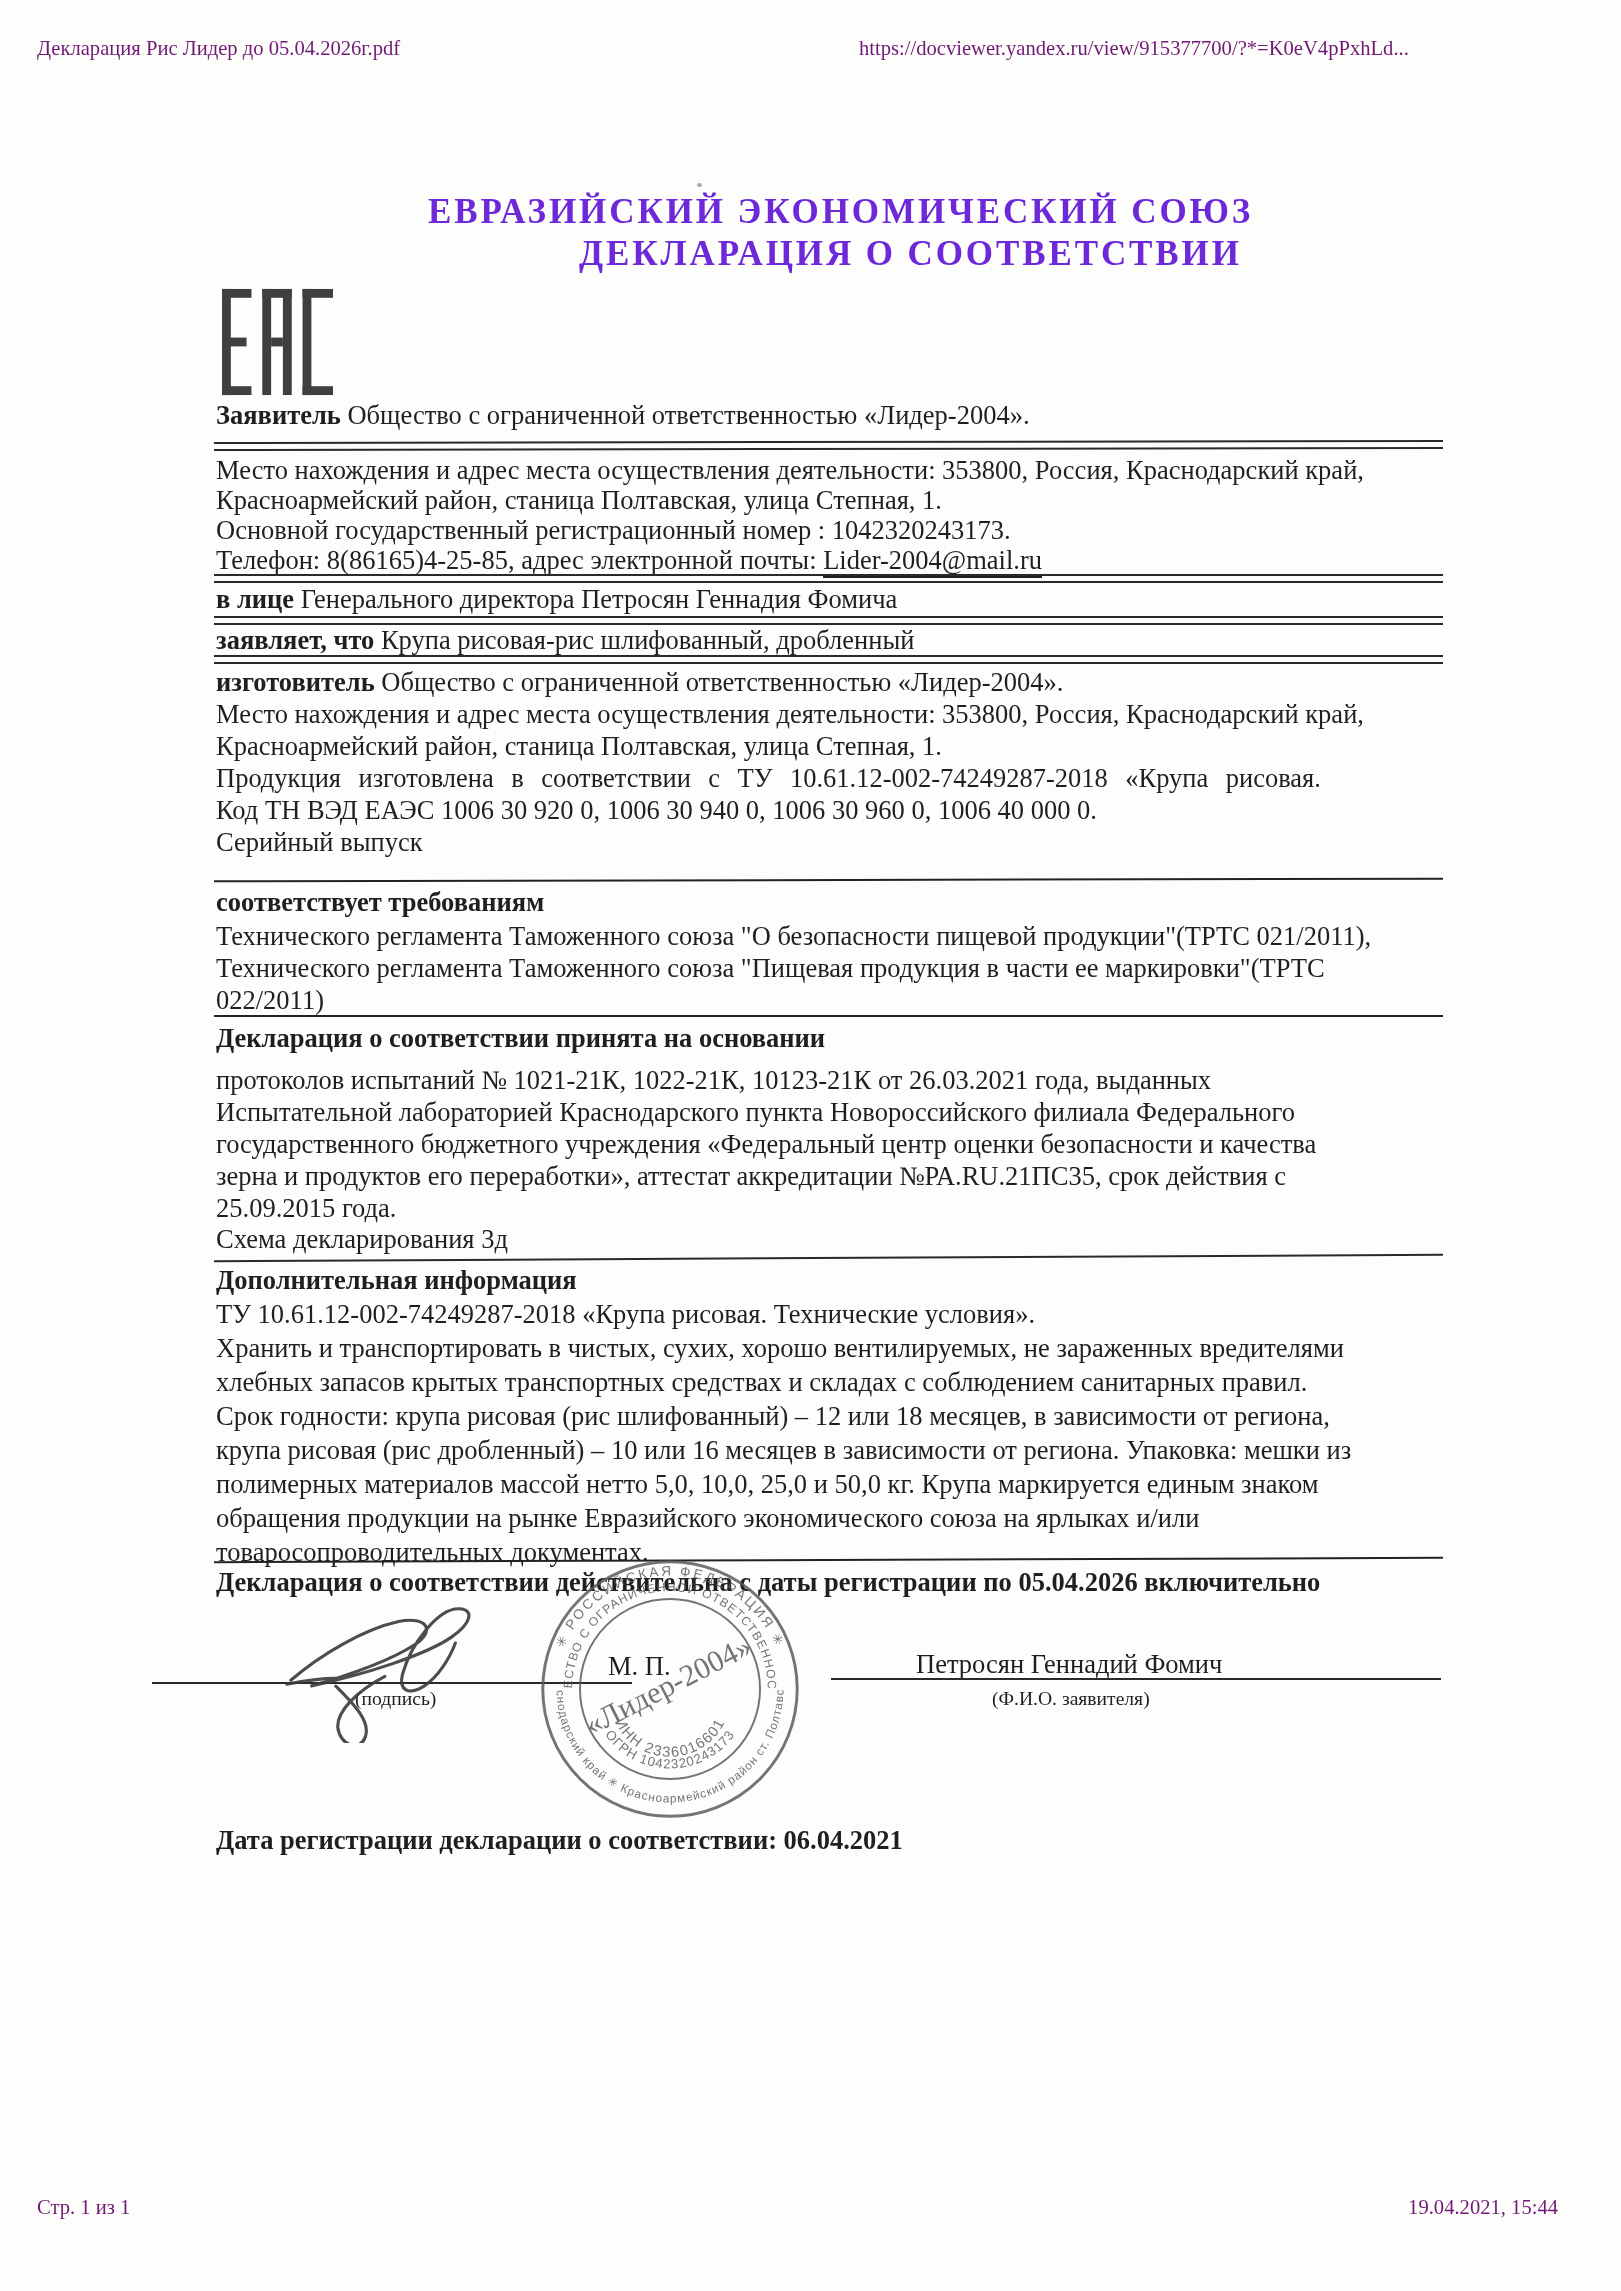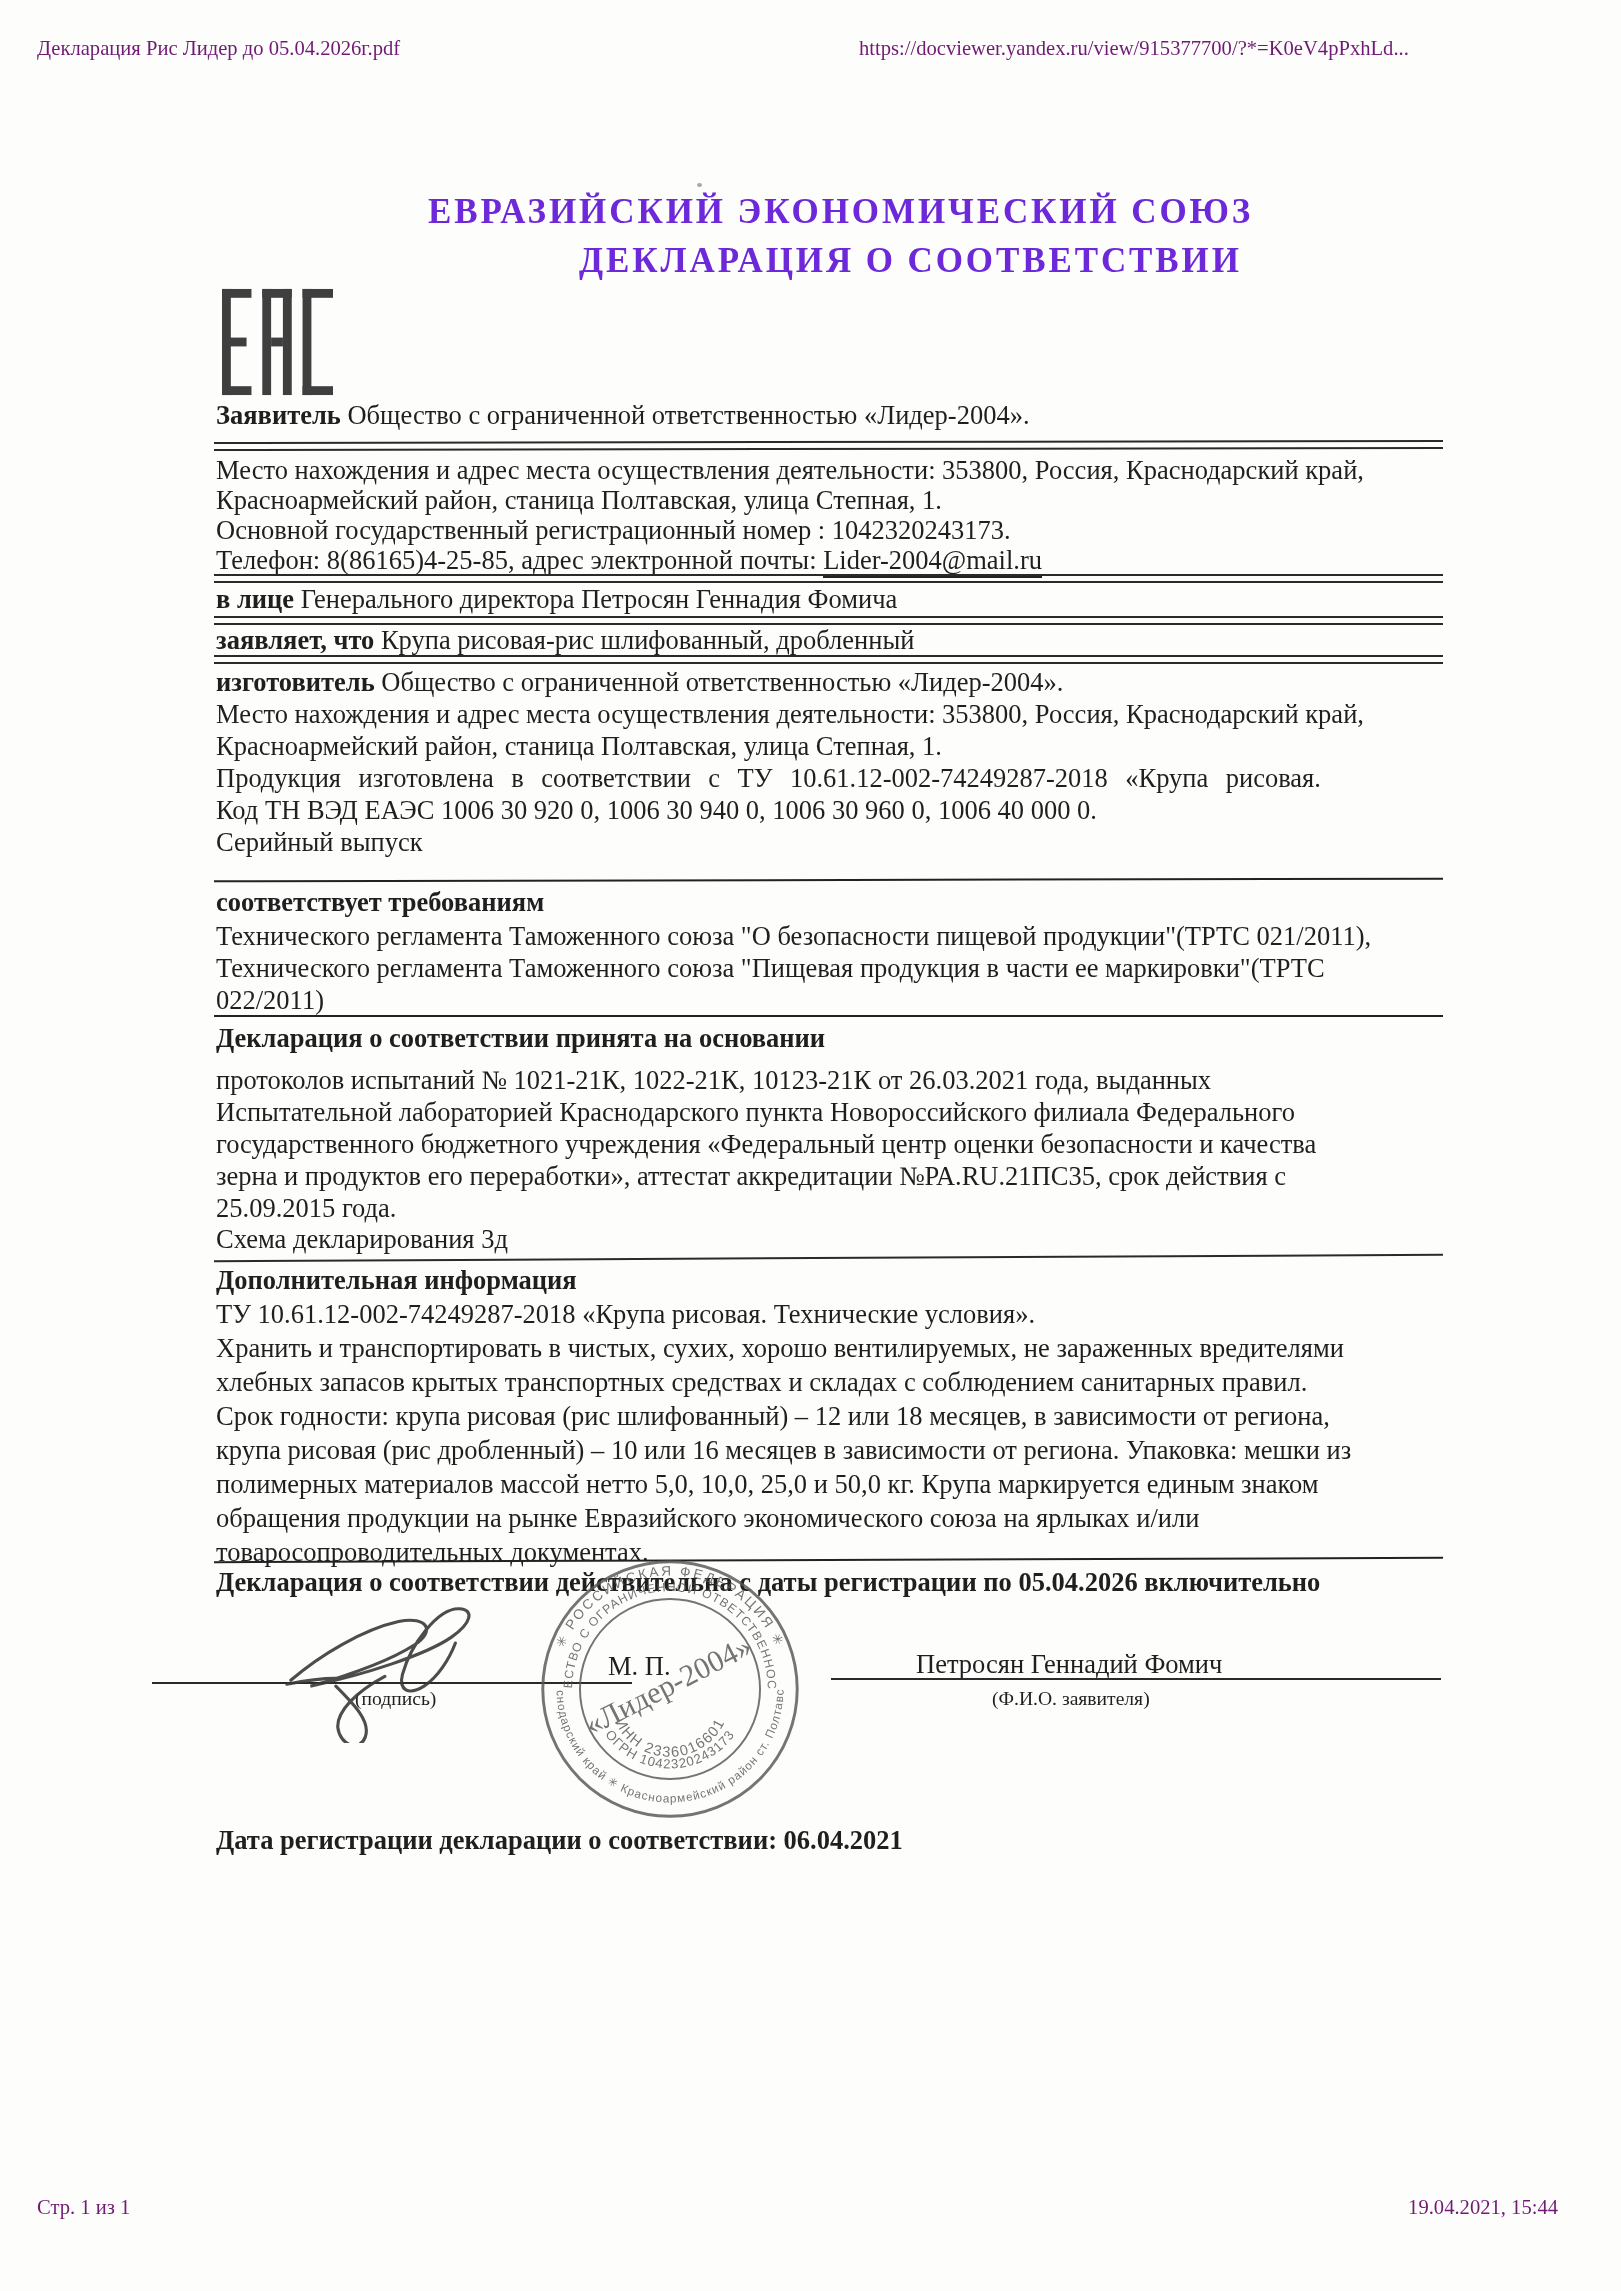--- a/index.html
+++ b/index.html
@@ -31,21 +31,21 @@
 <body>
 
 <div class="page">
 
   <div class="t hdr" style="left:37px;top:37px">Декларация Рис Лидер до 05.04.2026г.pdf</div>
   <div class="t hdr" style="left:859px;top:37px">https://docviewer.yandex.ru/view/915377700/?*=K0eV4pPxhLd...</div>
 
   <div class="dot"></div>
 
   <div class="t title" style="left:428px;top:192px">ЕВРАЗИЙСКИЙ ЭКОНОМИЧЕСКИЙ СОЮЗ</div>
-  <div class="t title" style="left:579px;top:241px">ДЕКЛАРАЦИЯ О СООТВЕТСТВИИ</div>
+  <div class="t title" style="left:579px;top:234px">ДЕКЛАРАЦИЯ О СООТВЕТСТВИИ</div>
 
   <svg class="eac-svg" viewBox="0 0 113 108">
     <g fill="#2b2b2b" opacity="0.9">
       <rect x="0" y="0" width="9" height="108"></rect>
         <rect x="0" y="0" width="30" height="9"></rect>
       <rect x="0" y="49.5" width="25" height="9"></rect>
         <rect x="0" y="99" width="30" height="9"></rect>
       <rect x="41" y="0" width="30" height="9"></rect>
         <rect x="41" y="0" width="9" height="108"></rect>
       <rect x="62" y="0" width="9" height="108"></rect>

